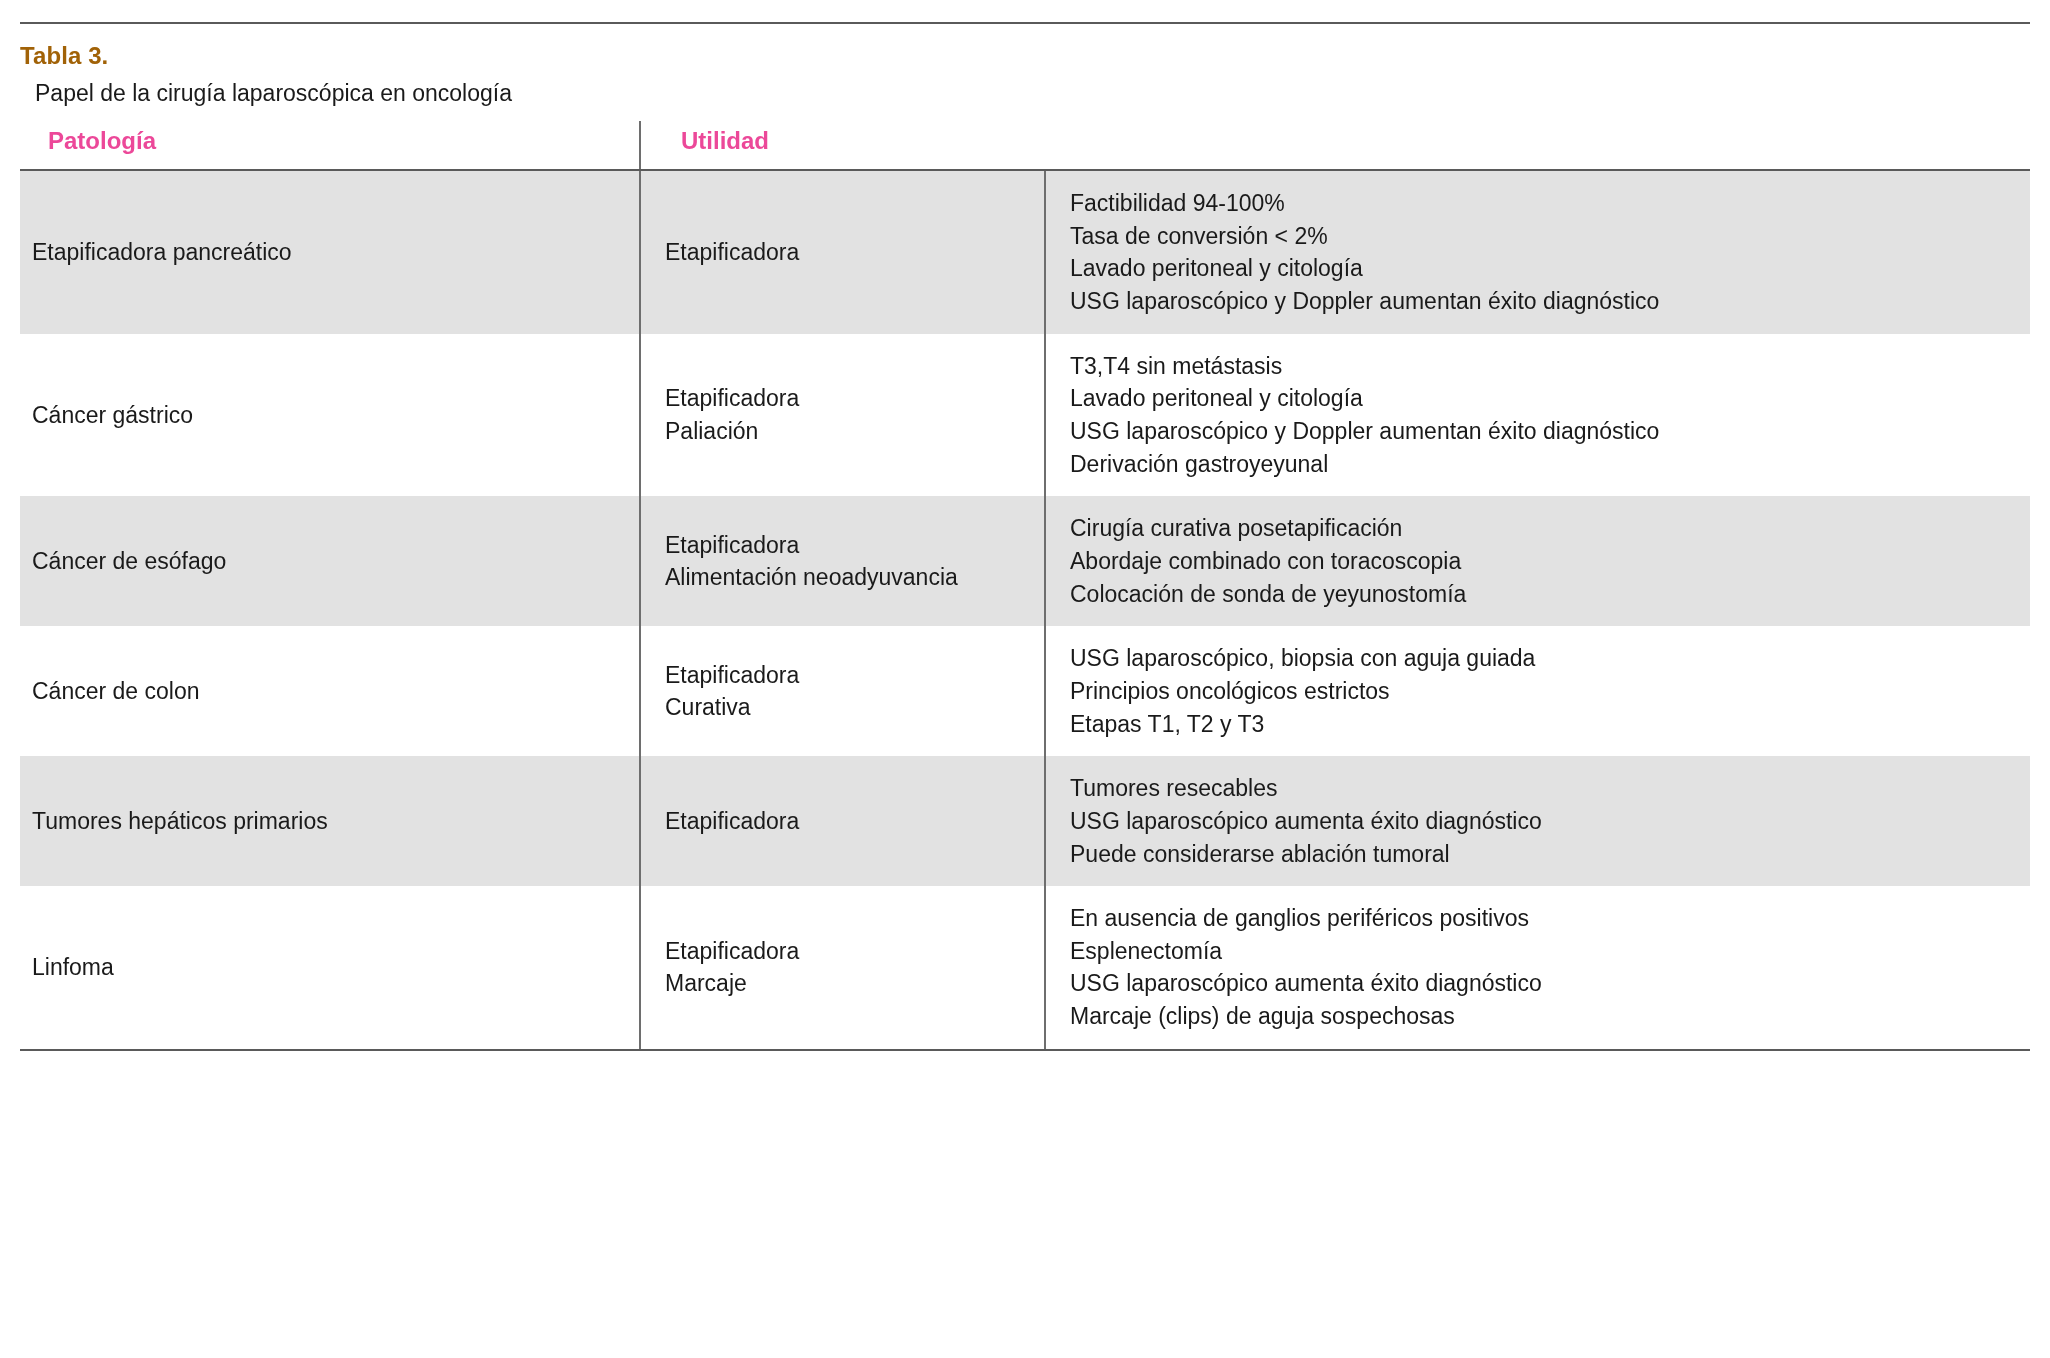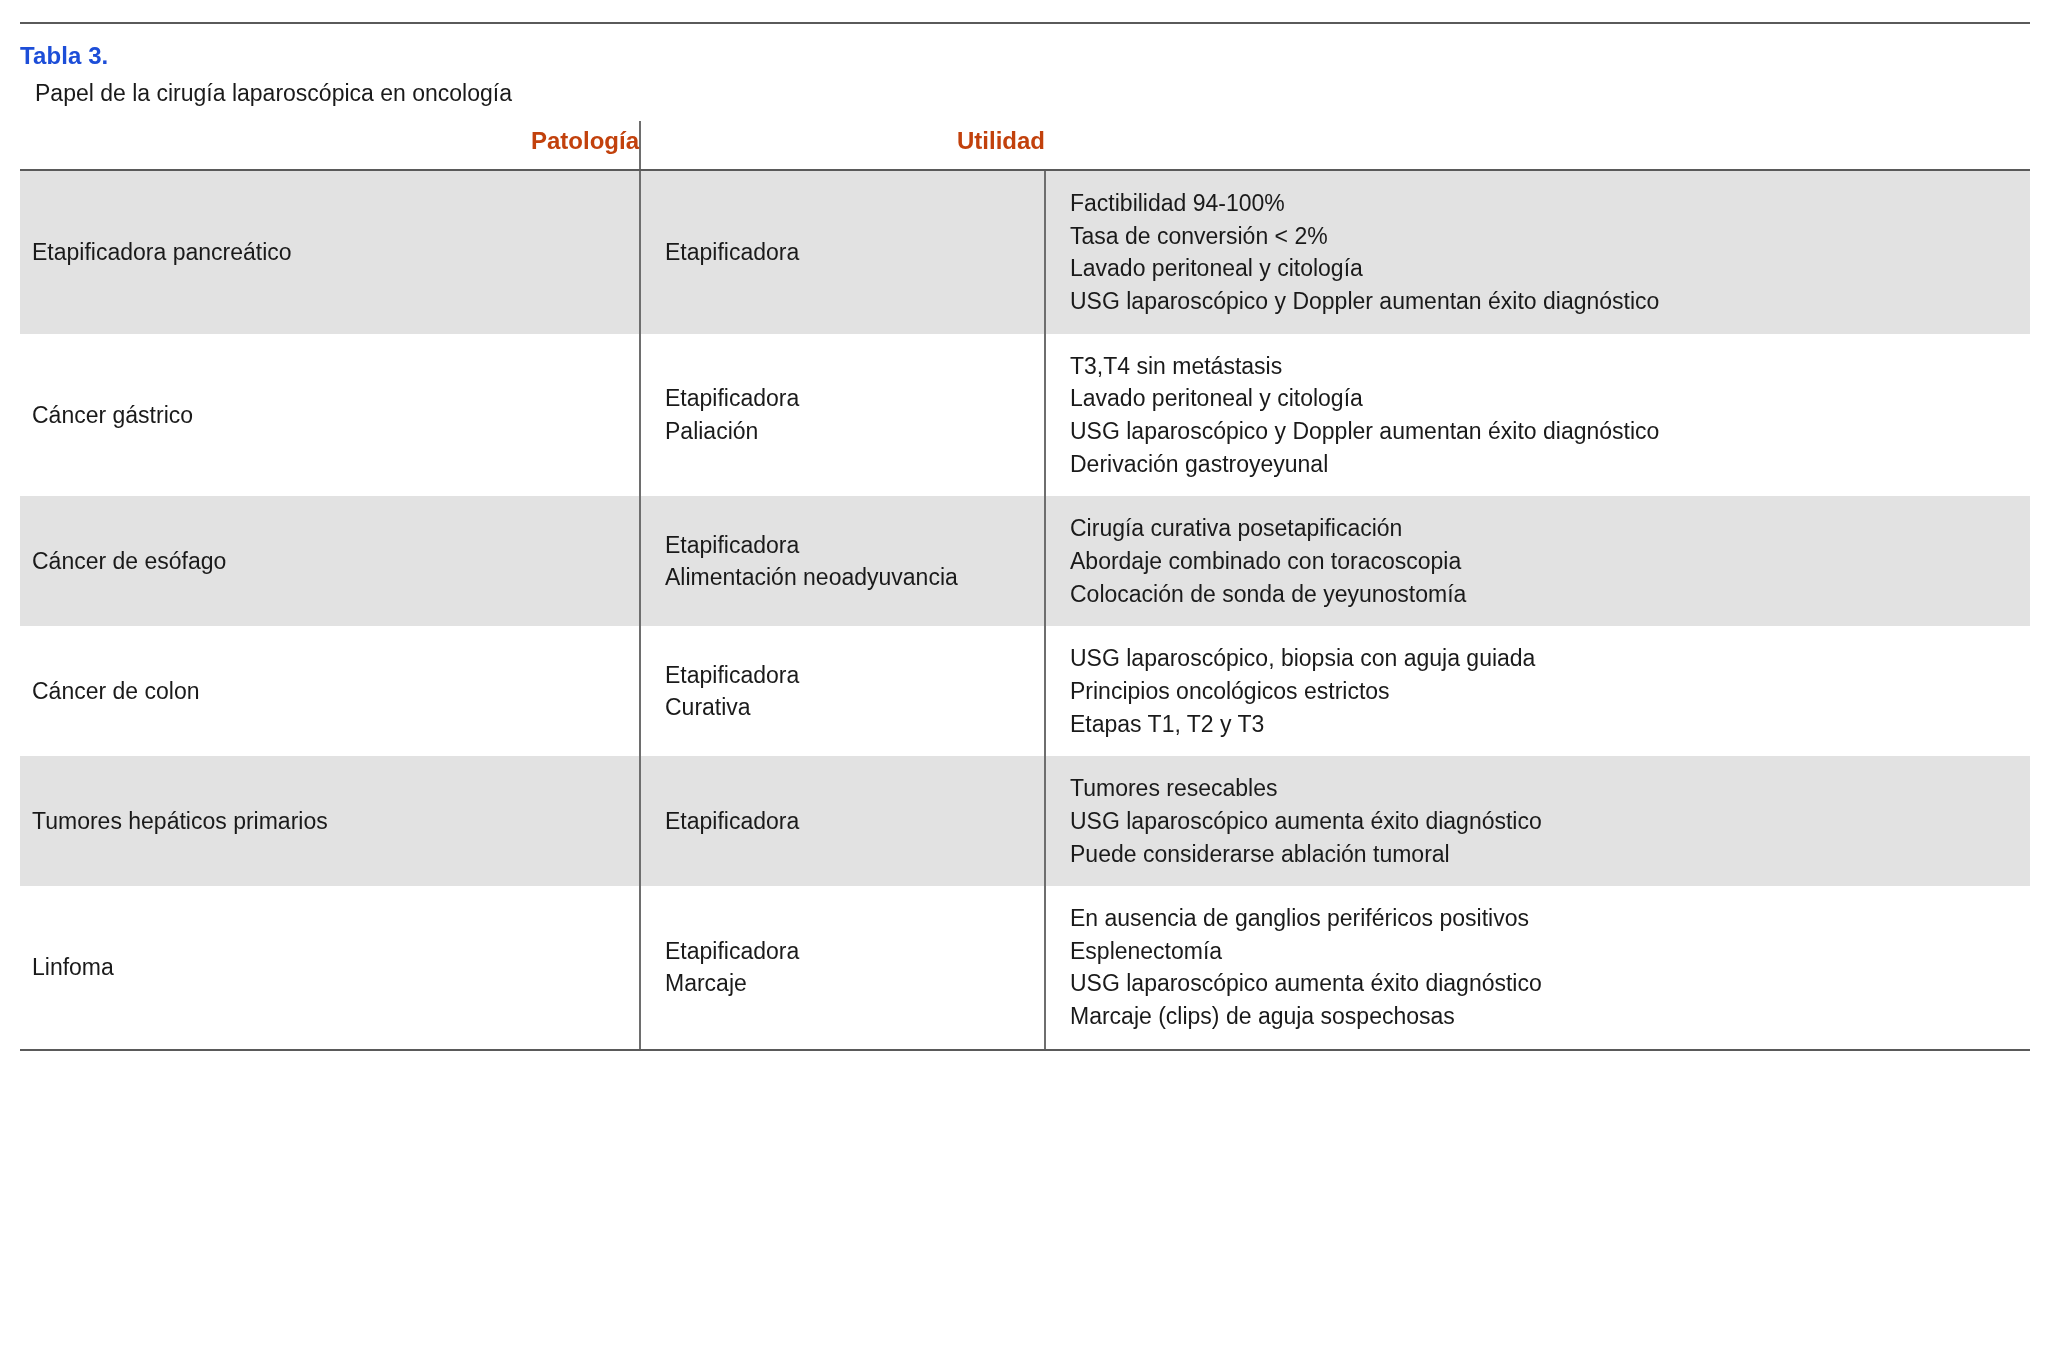--- a/index.html
+++ b/index.html
@@ -22,44 +22,44 @@
     position: relative;
   }
   .top-rule {
     border-top: 2px solid #5a5a5a;
     margin: 22px 0 0 0;
     width: 2010px;
   }
   .caption-label {
     font-size: 24px;
     font-weight: bold;
-    color: #1d4ed8;
+    color: #a16207;
     margin: 18px 0 0 0;
     letter-spacing: 0.1px;
   }
   .caption-text {
     font-size: 23px;
     color: #1a1a1a;
     margin: 10px 0 0 15px;
   }
   table.tbl {
     border-collapse: collapse;
     width: 2010px;
     margin-top: 14px;
     table-layout: fixed;
   }
   table.tbl col.c1 { width: 620px; }
   table.tbl col.c2 { width: 405px; }
   table.tbl col.c3 { width: 985px; }
 
   thead th {
-    text-align: right;
+    text-align: left;
     font-size: 24px;
     font-weight: bold;
-    color: #c2410c;
+    color: #ec4899;
     padding: 6px 0 14px 28px;
     vertical-align: bottom;
     border-bottom: 2px solid #5a5a5a;
   }
   thead th.col-utility {
     border-left: 2px solid #6e6e6e;
     padding-left: 40px;
   }
   thead th.col-blank {
     border-bottom: 2px solid #5a5a5a;

